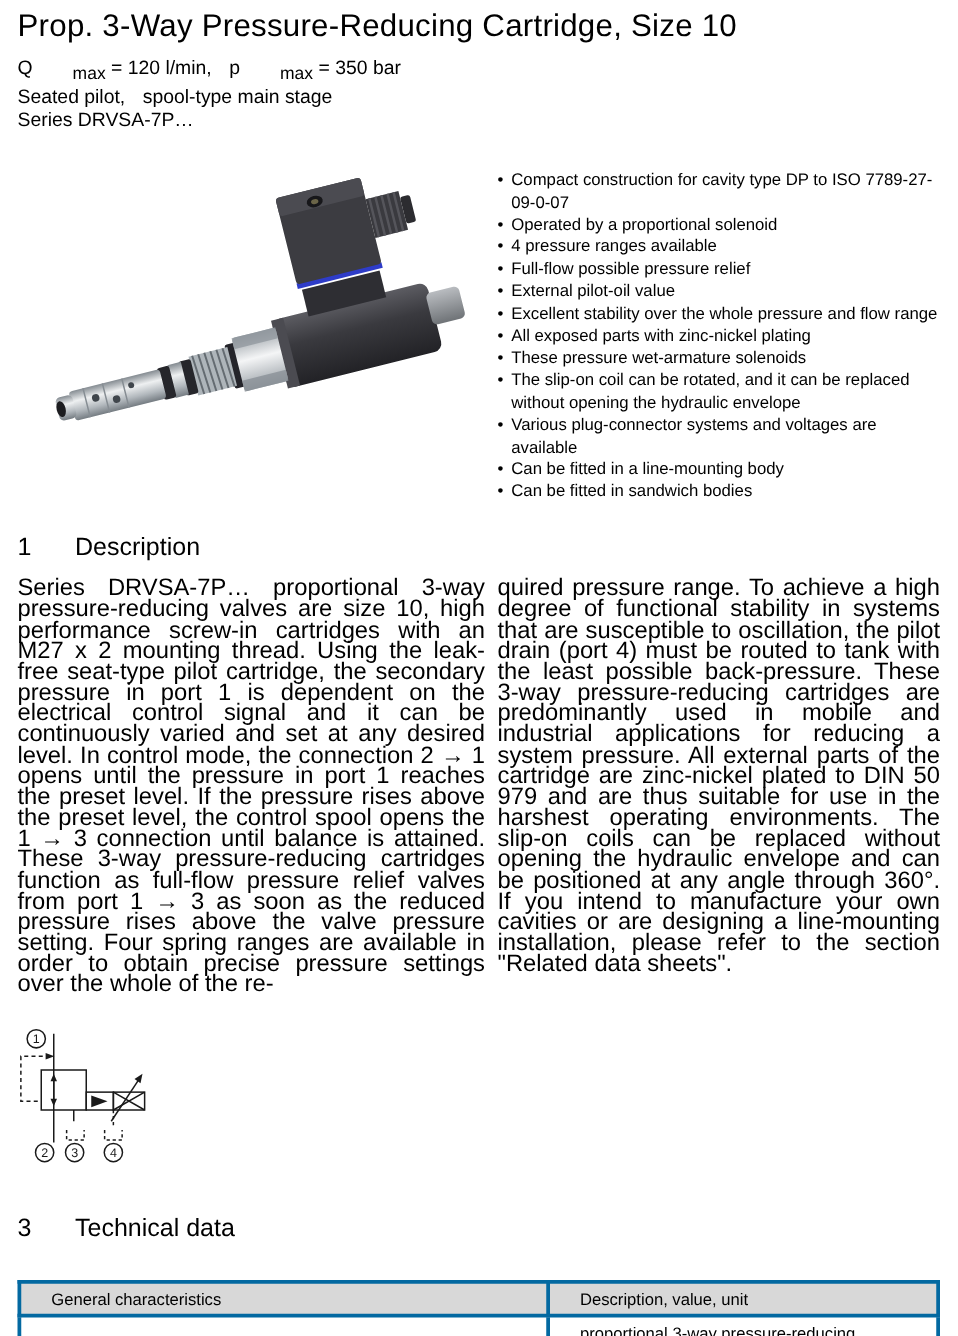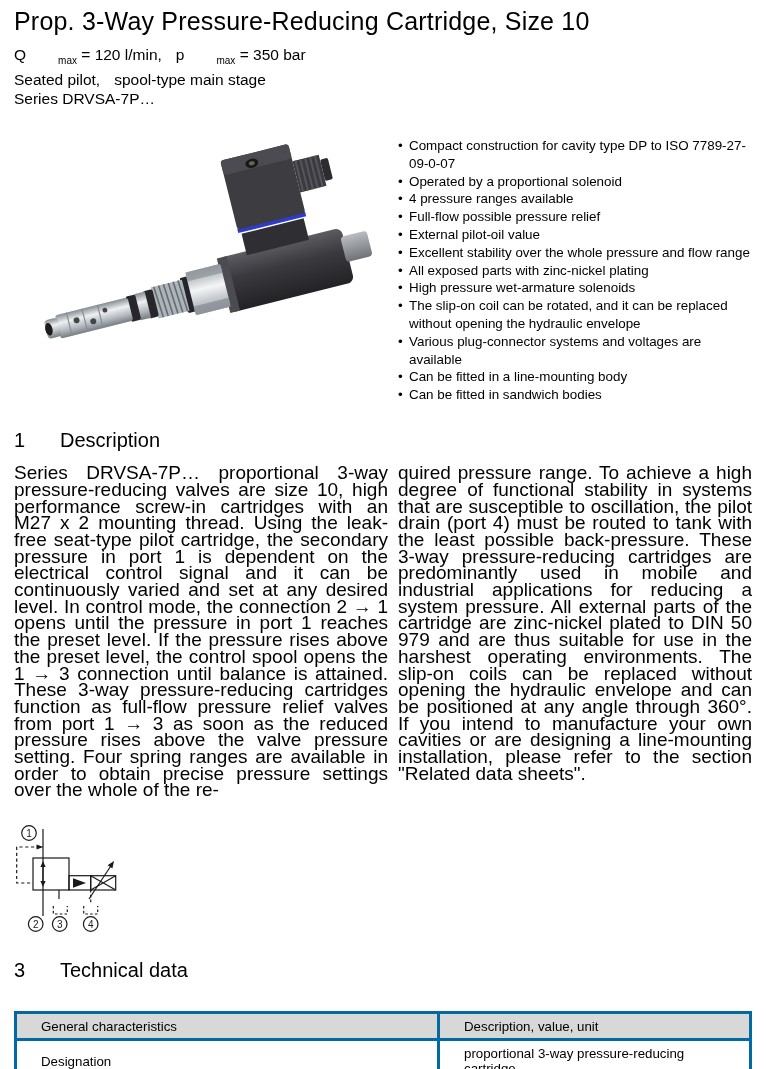--- a/index.html
+++ b/index.html
@@ -5,35 +5,35 @@
   html,body{margin:0;padding:0;background:#fff;}
   body{
     width:766px;height:1069px;overflow:hidden;
     font-family:"Liberation Sans","DejaVu Sans",sans-serif;
     color:#000;
   }
   .page{padding:6px 14px 0;}
 
   h1.title{margin:0;font-size:25px;line-height:30px;font-weight:400;letter-spacing:.2px;}
   .subtitle{margin-top:9px;font-size:15.5px;line-height:19px;}
-  .subtitle sub{font-size:10px;padding-left:32px;}
+  .subtitle sub{font-size:14px;padding-left:32px;}
   .gap{display:inline-block;width:14px;}
 
   .hero{margin-top:26px;display:flex;align-items:flex-start;}
   .photo-wrap{width:370px;margin-left:6px;flex:0 0 auto;}
   .features{list-style:none;margin:0 0 0 8px;padding:3px 0 0;width:354px;
             font-size:13.4px;line-height:17.8px;}
   .features li{position:relative;padding-left:11px;}
   .features .blt{position:absolute;left:0;top:0;}
 
   .sec-h{font-size:20px;line-height:20px;font-weight:400;margin:0;}
   .sec-h .sec-num{display:inline-block;width:46px;}
   .sec1{margin-top:26px;}
   .sec2{margin-top:31px;}
-  .sec3{margin-top:21px;}
+  .sec3{margin-top:36px;}
 
   .cols{margin-top:15px;display:flex;gap:10px;font-size:19px;line-height:16.7px;}
   .cols .col1{width:374px;text-align:justify;}
   .cols .col2{width:354px;text-align:justify;}
 
   svg.symbol{display:block;margin-top:20px;}
   svg.photo{display:block;}
 
   table.tech{margin-top:31px;width:738px;border-collapse:collapse;
              font-size:13.3px;table-layout:fixed;}
@@ -125,21 +125,21 @@
       </svg>
     </div>
     <ul class="features">
         <li><span class="blt">•</span><span>Compact construction for cavity type DP to ISO 7789-27-09-0-07</span></li>
         <li><span class="blt">•</span><span>Operated by a proportional solenoid</span></li>
         <li><span class="blt">•</span><span>4 pressure ranges available</span></li>
         <li><span class="blt">•</span><span>Full-flow possible pressure relief</span></li>
         <li><span class="blt">•</span><span>External pilot-oil value</span></li>
         <li><span class="blt">•</span><span>Excellent stability over the whole pressure and flow range</span></li>
         <li><span class="blt">•</span><span>All exposed parts with zinc-nickel plating</span></li>
-        <li><span class="blt">•</span><span>High pressure wet-armature solenoids</span></li>
+        <li><span class="blt">•</span><span>These pressure wet-armature solenoids</span></li>
         <li><span class="blt">•</span><span>The slip-on coil can be rotated, and it can be replaced without opening the hydraulic envelope</span></li>
         <li><span class="blt">•</span><span>Various plug-connector systems and voltages are available</span></li>
         <li><span class="blt">•</span><span>Can be fitted in a line-mounting body</span></li>
         <li><span class="blt">•</span><span>Can be fitted in sandwich bodies</span></li>
       </ul>
   </div>
 
   <h2 class="sec-h sec1"><span class="sec-num">1</span><span>Description</span></h2>
 
   <div class="cols">

